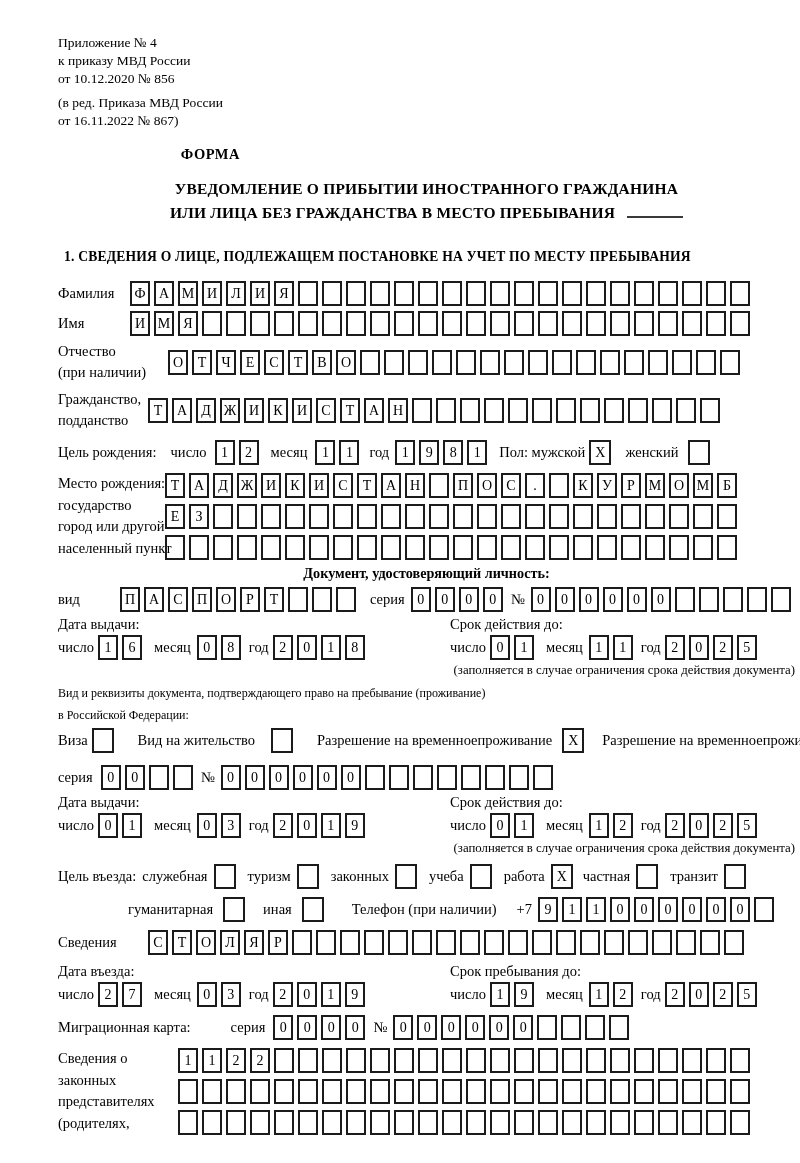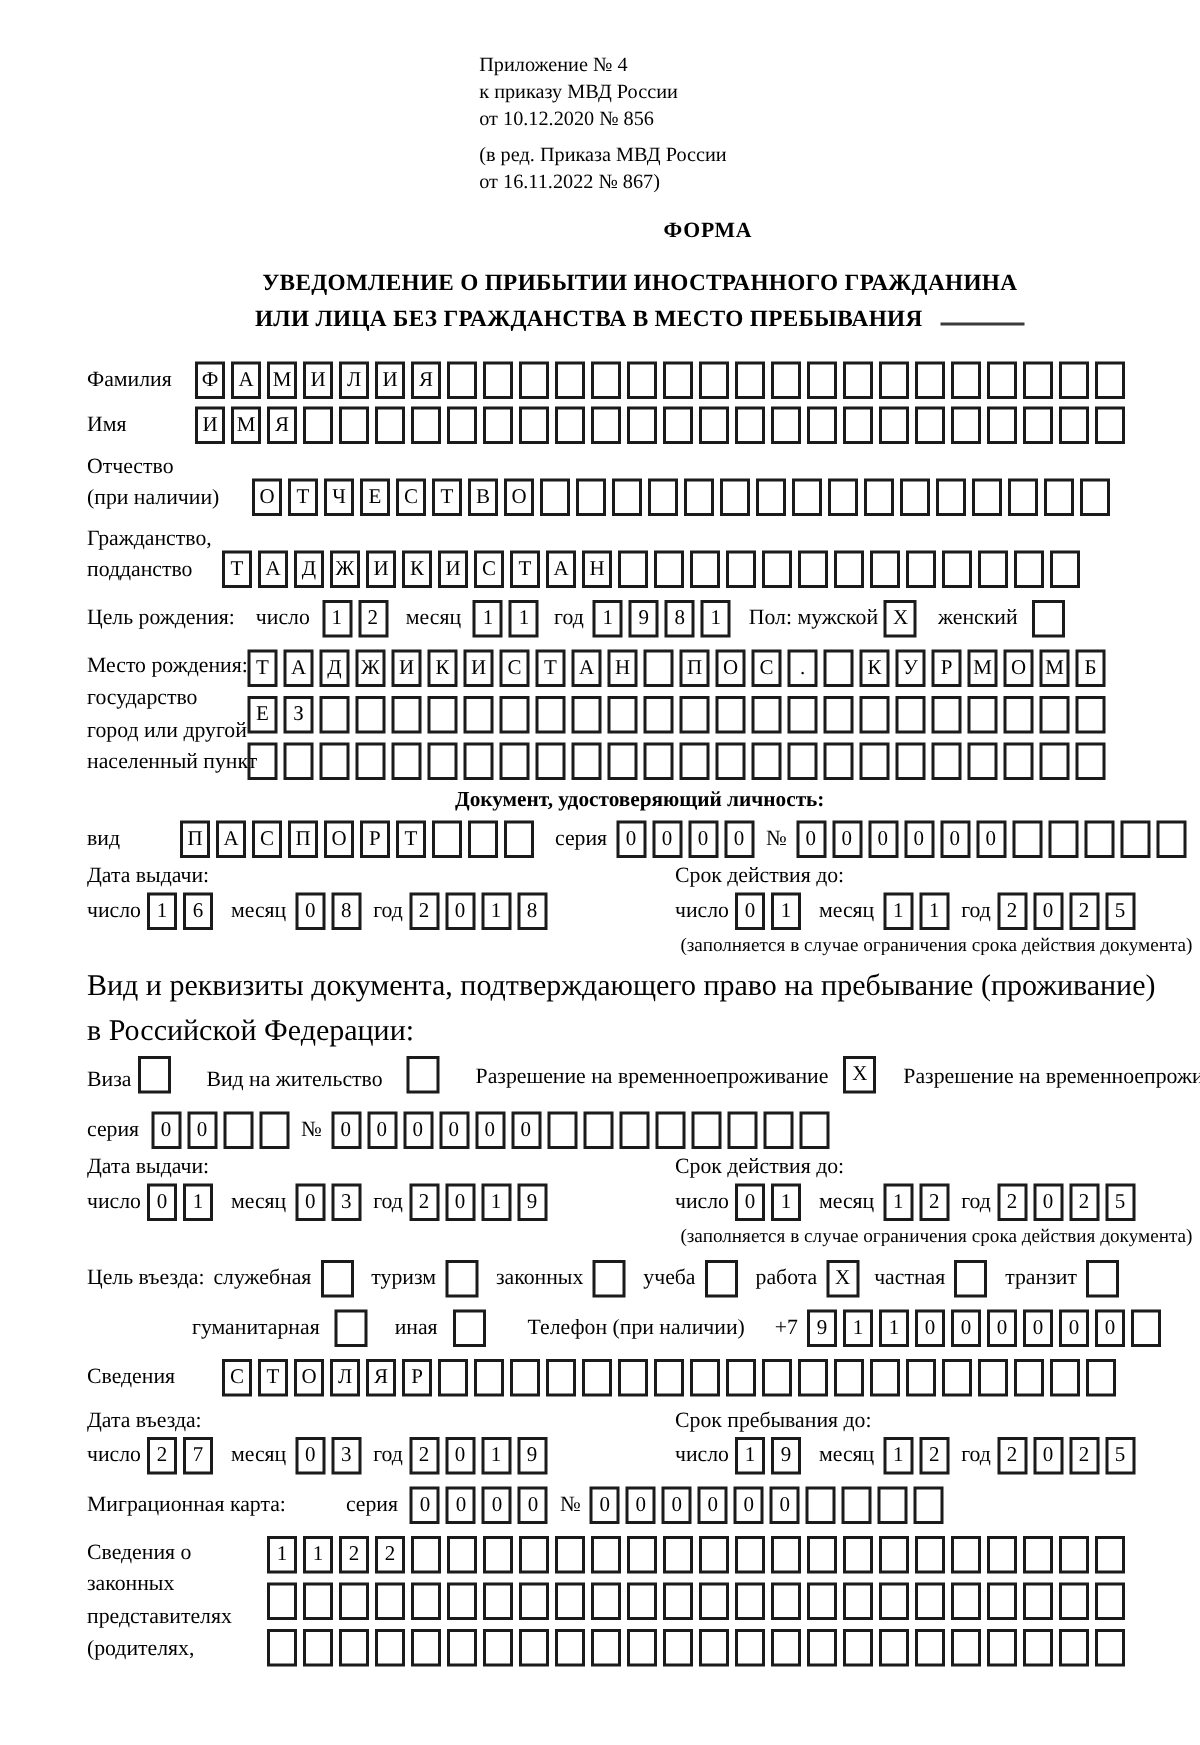--- a/index.html
+++ b/index.html
@@ -1,27 +1,27 @@
 <!DOCTYPE html>
 <html><head>
 <meta charset="utf-8">
 <style>
   html,body{margin:0;padding:0;background:#fff;}
   .page{position:relative;width:800px;height:1163px;background:#fff;color:#000;
         font-family:"Liberation Serif","DejaVu Serif",serif;
         box-sizing:border-box;padding:34px 5px 0 58px;overflow:hidden;}
-  .hdr{display:flex;flex-direction:column;align-items:center;padding-right:32px;}
+  .hdr{display:flex;flex-direction:column;align-items:flex-start;padding-right:32px;}
   .hdr-block{width:182px;text-align:left;font-size:13.5px;line-height:1.35;}
   .gap-top{margin-top:5px;}
   .forma{font-weight:bold;font-size:14.5px;margin-top:15px;text-align:right;letter-spacing:.5px;}
   .title{text-align:center;font-weight:bold;font-size:15.5px;line-height:1.55;margin-top:12px;letter-spacing:.2px;}
   .uline{display:inline-block;width:56px;border-bottom:2px solid #3a3a3a;margin-left:12px;}
   .sec{font-weight:bold;font-size:13.6px;margin-top:24px;margin-left:6px;letter-spacing:.2px;}
   .row{display:flex;align-items:center;margin-top:5px;white-space:nowrap;}
-  .row.top{align-items:flex-end;}
+  .row.top{align-items:center;}
   .lbl,.dlabel{font-size:14.5px;}
   .lblcol{display:flex;flex-direction:column;font-size:14.5px;line-height:21.5px;flex-shrink:0;}
   .w72{width:72px;flex-shrink:0;}
   .w90{width:90px;}
   .w107{width:107px;}
   .w110{width:110px;}
   .w120{width:120px;}
   .boxes{display:inline-flex;}
   .box{display:inline-block;width:16px;height:21px;border:2px solid #1b1b1b;margin-right:4px;
        text-align:center;font-size:14px;line-height:21px;vertical-align:middle;
@@ -29,21 +29,21 @@
   .cb .box{width:18px;}
   .stack{display:flex;flex-direction:column;}
   .rowgap{margin-bottom:6px;}
   .center-b{text-align:center;font-weight:bold;font-size:14.2px;margin-top:5px;}
   .twocol{display:flex;margin-top:4px;}
   .colL{width:392px;flex-shrink:0;}
   .colR{flex:1;}
   .cap{font-size:14.5px;}
   .dline{display:flex;align-items:center;margin-top:2px;white-space:nowrap;}
   .note{font-size:12.8px;text-align:right;margin-top:3px;white-space:nowrap;}
-  .plain{font-size:20px;margin-top:7px;}
+  .plain{font-size:12px;margin-top:7px;}
   .optmulti{display:flex;flex-direction:row;text-align:center;font-size:14.5px;line-height:21px;}
   .ml4{margin-left:4px;}.ml6{margin-left:6px;}.ml8{margin-left:8px;}.ml10{margin-left:10px;}.ml14{margin-left:14px;}.ml16{margin-left:16px;}.ml20{margin-left:20px;}
   .ml24{margin-left:24px;}.ml40{margin-left:40px;}
   .mt8{margin-top:8px;}.mt12{margin-top:12px;}.mt16{margin-top:16px;}
   .ind70{margin-left:70px;}
 </style>
 </head>
 <body>
 
 <div class="page">
@@ -59,20 +59,21 @@
     </div>
   </div>
 
   <div class="title">
     <div>УВЕДОМЛЕНИЕ О ПРИБЫТИИ ИНОСТРАННОГО ГРАЖДАНИНА</div>
     <div>
       <span>ИЛИ ЛИЦА БЕЗ ГРАЖДАНСТВА В МЕСТО ПРЕБЫВАНИЯ</span><span class="uline"></span>
     </div>
   </div>
 
+  <div class="sec">1. СВЕДЕНИЯ О ЛИЦЕ, ПОДЛЕЖАЩЕМ ПОСТАНОВКЕ НА УЧЕТ ПО МЕСТУ ПРЕБЫВАНИЯ</div>
 
   <div class="row mt16">
     <span class="lbl w72">Фамилия</span>
     <span class="boxes">
         <span class="box">Ф</span>
         <span class="box">А</span>
         <span class="box">М</span>
         <span class="box">И</span>
         <span class="box">Л</span>
         <span class="box">И</span>

